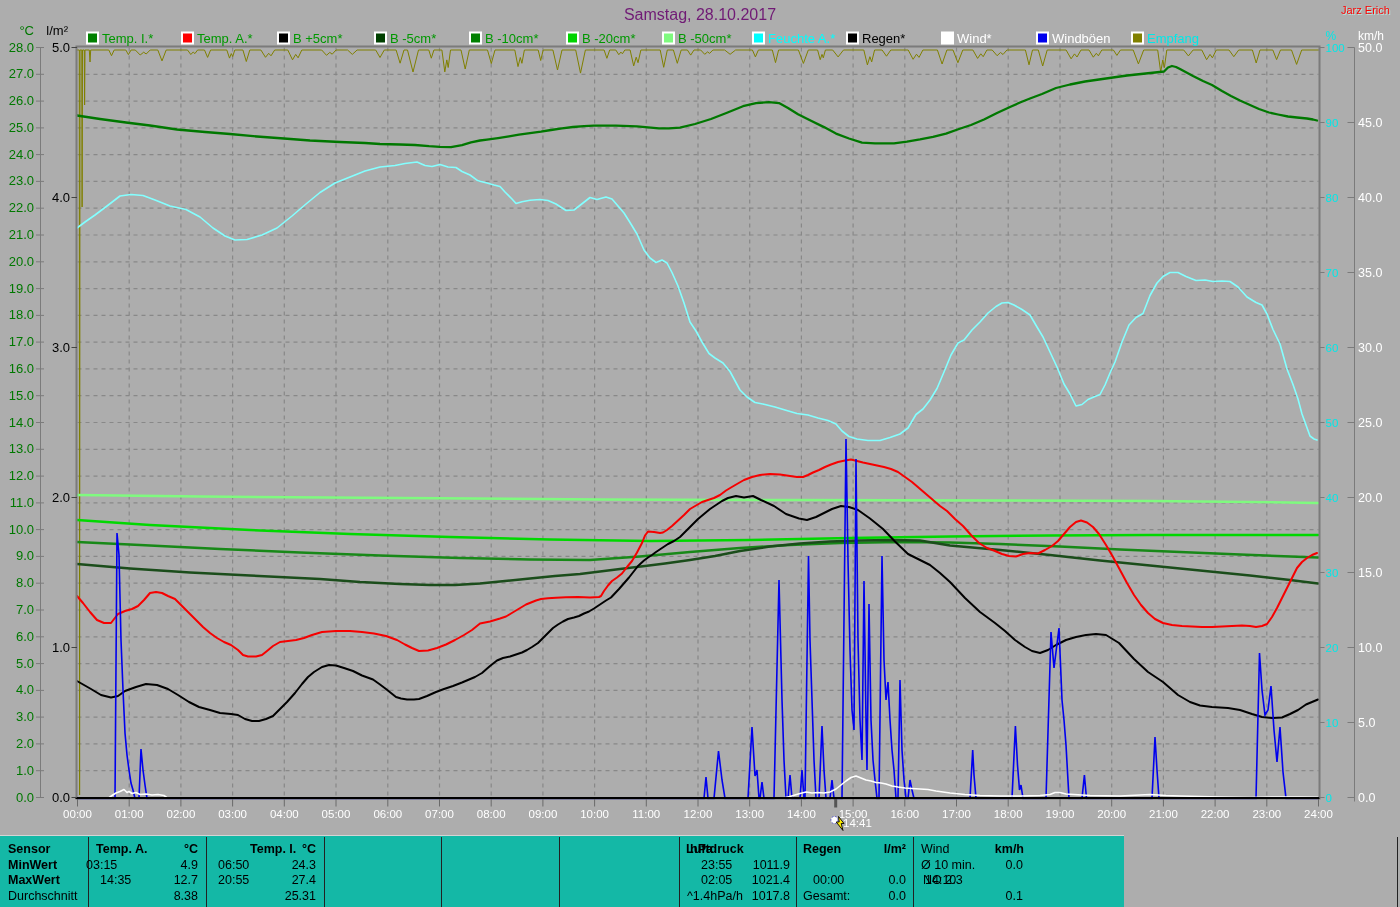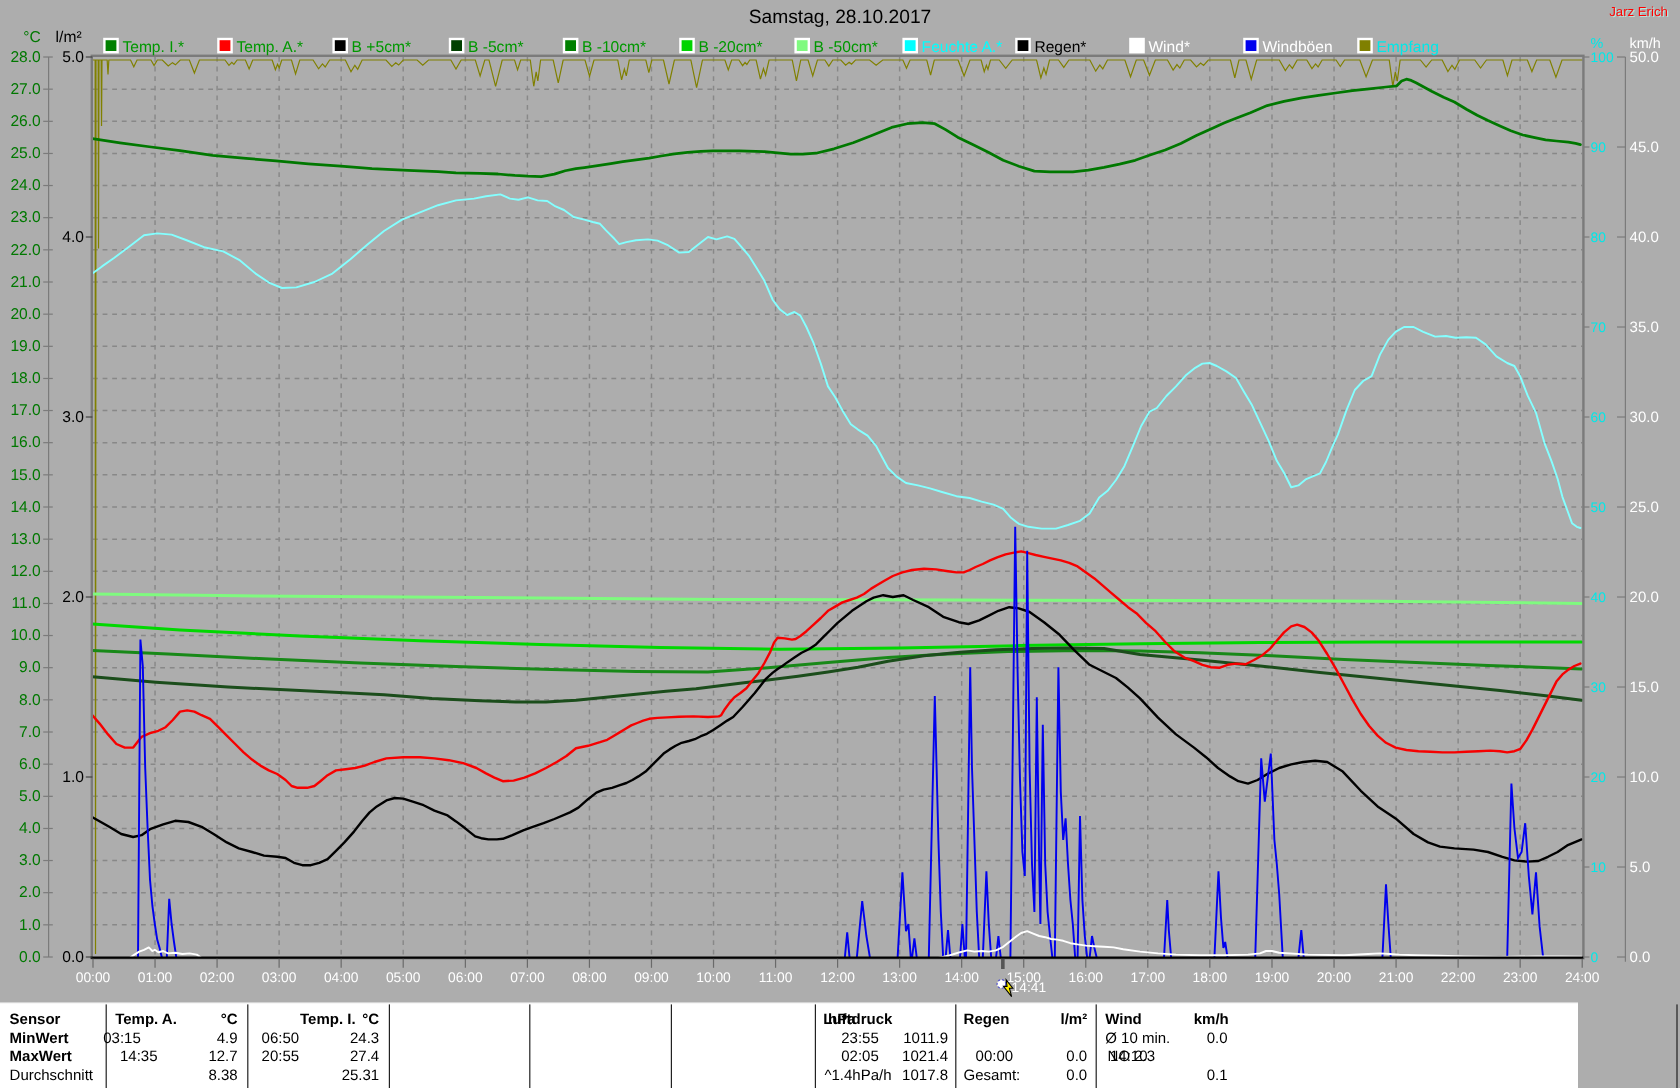--- a/index.html
+++ b/index.html
@@ -1,18 +1,18 @@
 <!DOCTYPE html>
 <html><head><meta charset="utf-8"><style>
 *{margin:0;padding:0;box-sizing:border-box;-webkit-font-smoothing:antialiased;text-rendering:optimizeSpeed}
 body{width:1400px;height:907px;background:#ADADAD;font-family:"Liberation Sans",sans-serif;position:relative;overflow:hidden}
-#title{position:absolute;top:6px;left:0;width:1400px;text-align:center;color:#000000;font-size:16px}
+#title{position:absolute;top:6px;left:0;width:1400px;text-align:center;color:#701a75;font-size:16px}
 #who{position:absolute;top:4px;left:1341px;color:#f00;font-size:11px;text-shadow:1px 1px 0 #b8e4dc}
 #chart{position:absolute;top:0;left:0}
-#table{position:absolute;top:835px;left:0;width:1315px;height:72px;background:#ffffff;border-top:1px solid #d4d4d4}
+#table{position:absolute;top:835px;left:0;width:1124px;height:72px;background:#14b8a6;border-top:1px solid #d4d4d4}
 .sep{position:absolute;top:1px;width:1px;height:71px;background:#222}
 .t{position:absolute;font-size:12.5px;color:#000;white-space:nowrap}
 </style></head><body>
 <div id="chart"><svg width="1400" height="907" font-family="Liberation Sans, sans-serif" text-rendering="optimizeSpeed">
       <g stroke="#888888" stroke-width="1.2" stroke-dasharray="4,4">
         <line x1="77.5" y1="74.3" x2="1318.5" y2="74.3"></line>
         <line x1="77.5" y1="101.1" x2="1318.5" y2="101.1"></line>
         <line x1="77.5" y1="127.9" x2="1318.5" y2="127.9"></line>
         <line x1="77.5" y1="154.6" x2="1318.5" y2="154.6"></line>
         <line x1="77.5" y1="181.4" x2="1318.5" y2="181.4"></line>
@@ -315,19 +315,19 @@
     <div class="t" style="left:701px;top:37px;">02:05</div>
     <div class="t" style="left:690px;top:37px;width:100px;text-align:right;">1021.4</div>
     <div class="t" style="left:687px;top:52.5px;">^1.4hPa/h</div>
     <div class="t" style="left:690px;top:52.5px;width:100px;text-align:right;">1017.8</div>
     <div class="t" style="left:803px;top:6px;font-weight:bold;">Regen</div>
     <div class="t" style="left:806px;top:6px;width:100px;text-align:right;font-weight:bold;">l/m²</div>
     <div class="t" style="left:813px;top:37px;">00:00</div>
     <div class="t" style="left:806px;top:37px;width:100px;text-align:right;">0.0</div>
     <div class="t" style="left:803px;top:52.5px;">Gesamt:</div>
     <div class="t" style="left:806px;top:52.5px;width:100px;text-align:right;">0.0</div>
-    <div class="t" style="left:921px;top:6px;font-weight:bold;">Wind</div>
+    <div class="t" style="left:921px;top:6px;font-weight:normal;">Wind</div>
     <div class="t" style="left:924px;top:6px;width:100px;text-align:right;font-weight:bold;">km/h</div>
     <div class="t" style="left:921px;top:21.5px;">Ø 10 min.</div>
     <div class="t" style="left:923px;top:21.5px;width:100px;text-align:right;">0.0</div>
     <div class="t" style="left:925px;top:37px;">14:10</div>
     <div class="t" style="left:923px;top:37px;width:100px;">NO 2.3</div>
     <div class="t" style="left:923px;top:52.5px;width:100px;text-align:right;">0.1</div>
   </div>
 </body></html>

